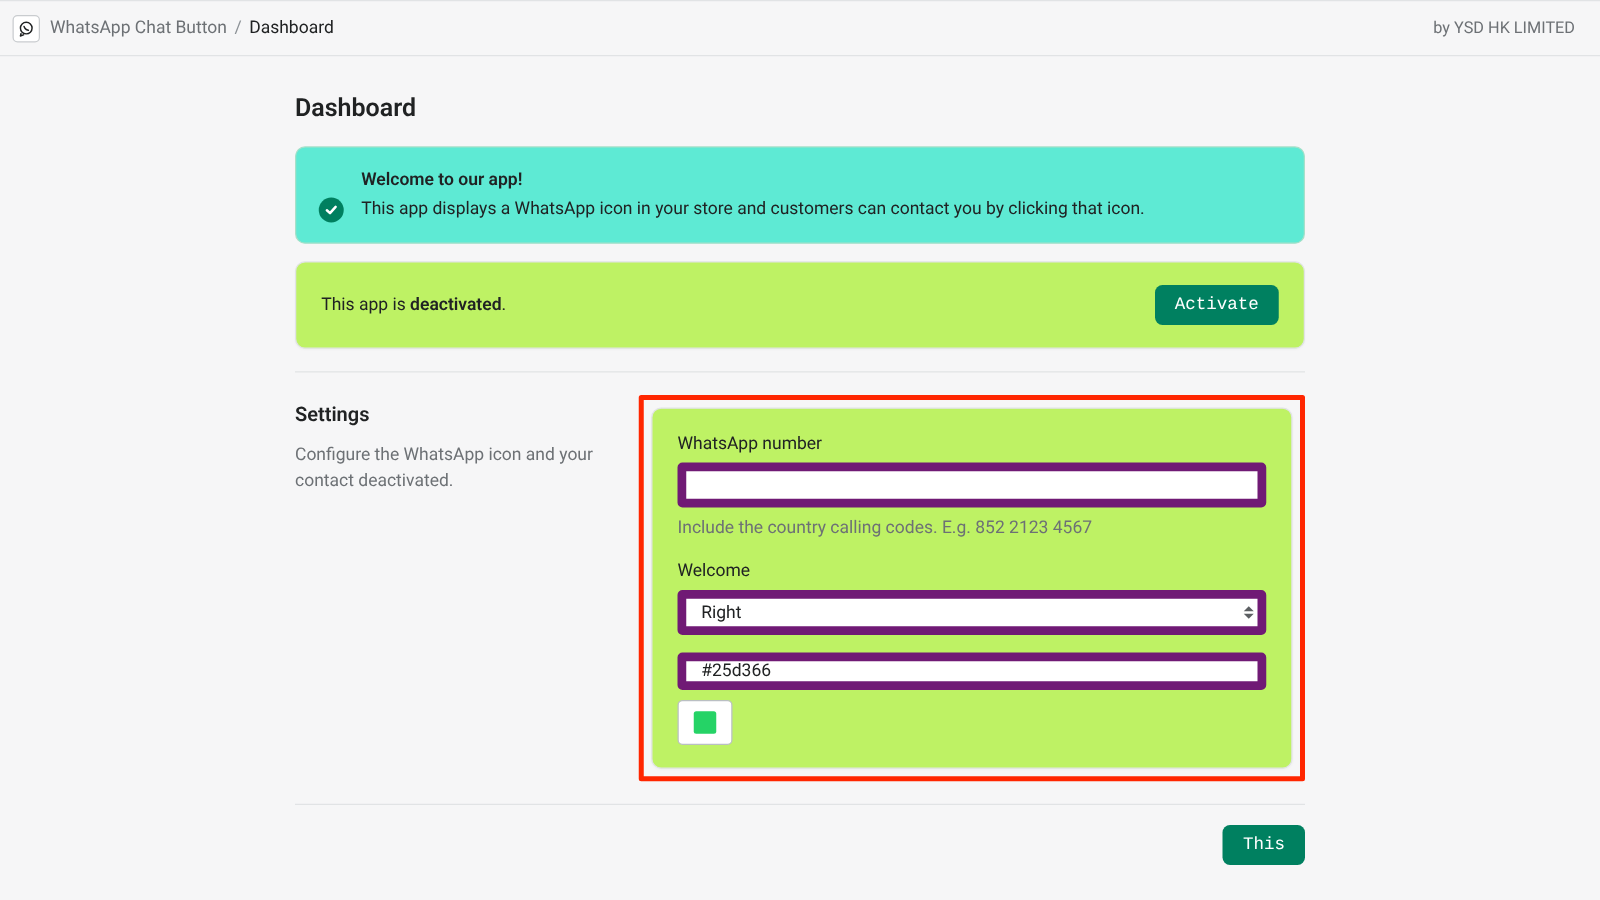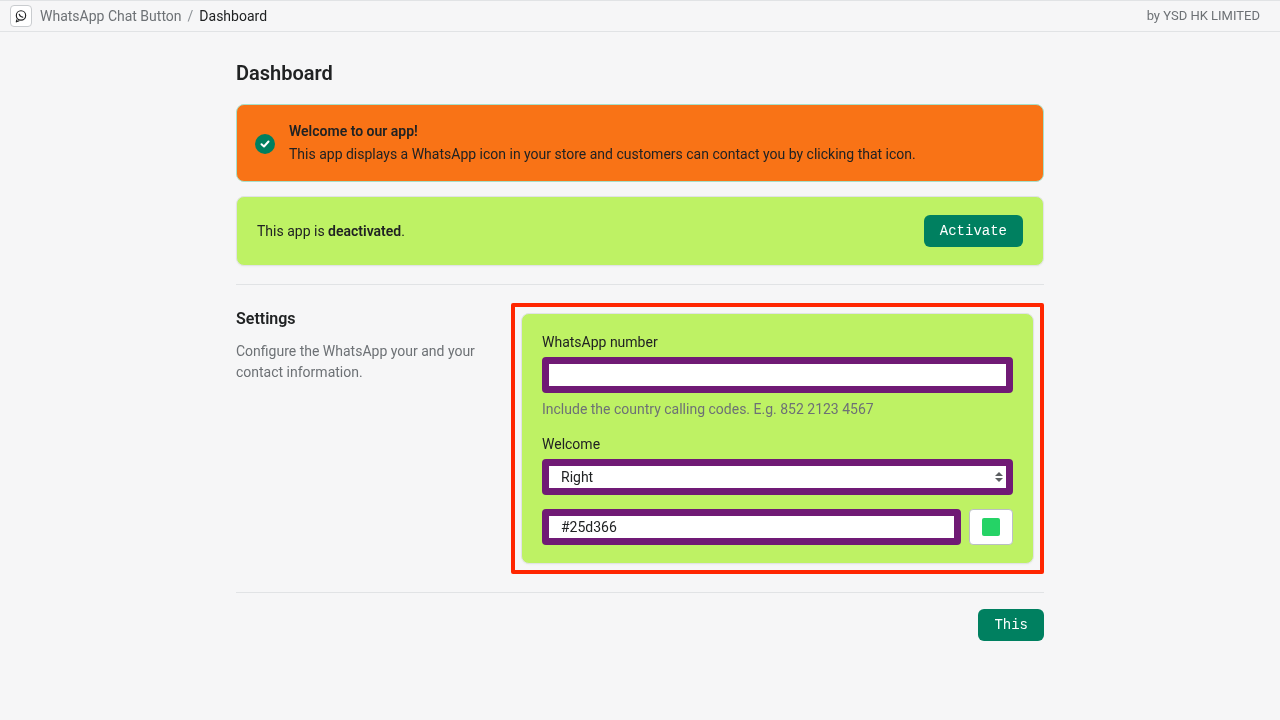--- a/index.html
+++ b/index.html
@@ -4,21 +4,21 @@
 <style>
   * { box-sizing: border-box; margin: 0; padding: 0; }
   body {
     font-family: -apple-system, BlinkMacSystemFont, "Segoe UI", Roboto, Helvetica, Arial, sans-serif;
     background: #f6f6f7;
     color: #202223;
     font-size: 14px;
     line-height: 1.5;
   }
   .topbar {
-    height: 32px;
+    height: 45px;
     border-top: 1px solid #e1e3e5;
     border-bottom: 1px solid #e1e3e5;
     display: flex;
     align-items: center;
     justify-content: space-between;
     padding: 0 20px 0 10px;
     background: #f6f6f7;
   }
   .topbar-left { display: flex; align-items: center; gap: 8px; }
   .app-icon-box {
@@ -32,26 +32,26 @@
   .breadcrumb .dim { color: #6d7175; }
   .breadcrumb .sep { color: #8c9196; }
   .breadcrumb .current { color: #202223; }
   .topbar-right { color: #6d7175; font-size: 13px; text-align: right; }
 
   .page { max-width: 808px; margin: 0 auto; padding: 20px 0 40px; }
   .page-title { font-size: 20px; font-weight: 600; margin: 6px 0 16px; }
 
   .banner {
     border: 1px solid #a7e0c9;
-    background: #f97316;
+    background: #5eead4;
     border-radius: 8px;
     padding: 16px 18px;
     display: flex;
     gap: 14px;
-    align-items: center;
+    align-items: flex-end;
     margin-bottom: 14px;
   }
   .banner-title { font-weight: 600; margin-bottom: 2px; font-size: 14px; }
   .banner-desc { color: #202223; font-size: 14px; }
   .check-circle {
     width: 20px; height: 20px; border-radius: 50%;
     background: #007f5f;
     display: flex; align-items: center; justify-content: center;
     flex-shrink: 0;
     margin-top: 2px;
@@ -113,21 +113,21 @@
   .select-wrap { position: relative; }
   .select { appearance: none; -webkit-appearance: none; padding-right: 30px; }
   .select-caret {
     position: absolute; right: 10px; top: 50%; transform: translateY(-50%);
     display: flex; flex-direction: column; gap: 2px; pointer-events: none;
   }
   .caret { width: 0; height: 0; border-left: 4px solid transparent; border-right: 4px solid transparent; }
   .caret.up { border-bottom: 4px solid #5c5f62; }
   .caret.down { border-top: 4px solid #5c5f62; }
 
-  .color-row { display: flex; gap: 8px; align-items: stretch; }
+  .color-row { display: flex; gap: 8px; align-items: stretch; flex-direction: column; }
   .color-row .input { flex: 1; }
   .swatch-box {
     width: 44px; height: 36px;
     border: 1px solid #babfc3; border-radius: 4px;
     display: flex; align-items: center; justify-content: center;
     background: #fff;
   }
   .swatch { width: 18px; height: 18px; border-radius: 2px; }
 
   .divider2 { border-top: 1px solid #e1e3e5; margin: 18px 0 16px; }
@@ -175,21 +175,21 @@
       <span>This app is </span><strong>deactivated</strong><span>.</span>
     </div>
     <button class="btn btn-primary">Activate</button>
   </div>
 
   <div class="divider"></div>
 
   <div class="section-row">
     <div class="section-side">
       <h2>Settings</h2>
-      <p>Configure the WhatsApp your and your contact information.</p>
+      <p>Configure the WhatsApp icon and your contact deactivated.</p>
     </div>
 
     <div class="settings-panel-wrap">
       <div class="card settings-card">
 
         <div class="field">
           <label>WhatsApp number</label>
           <input class="input" type="text" value="" style="">
           <div class="help">Include the country calling codes. E.g. 852 2123 4567</div>
         </div>

